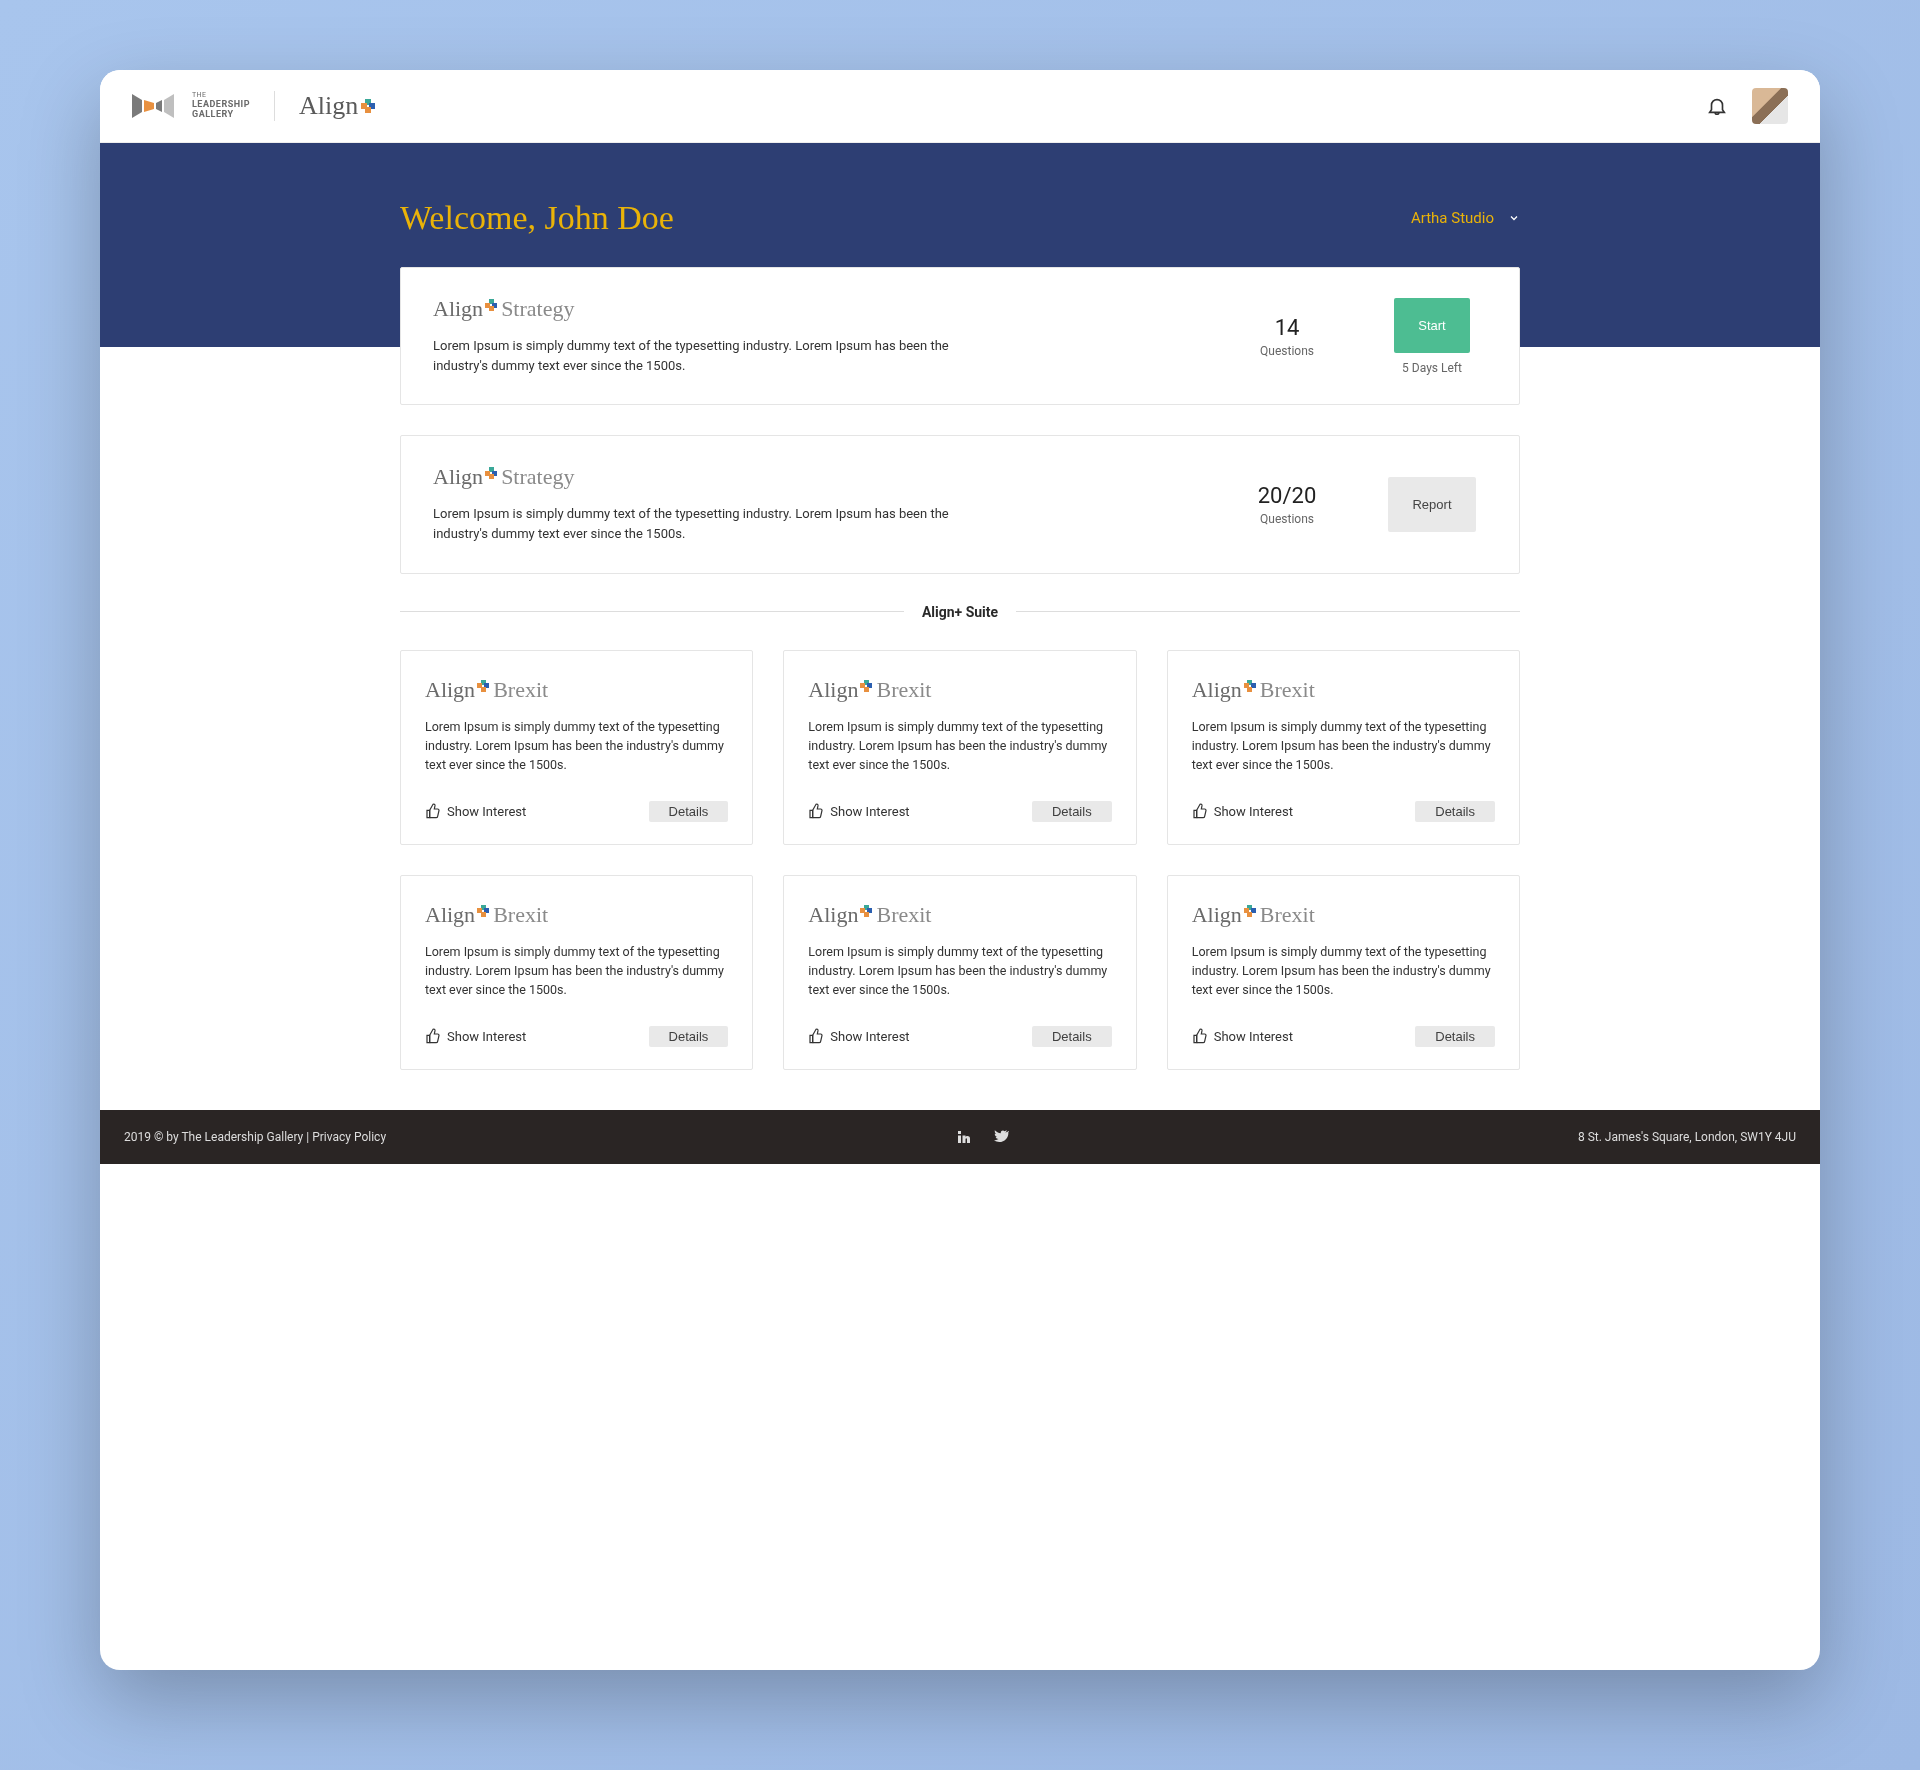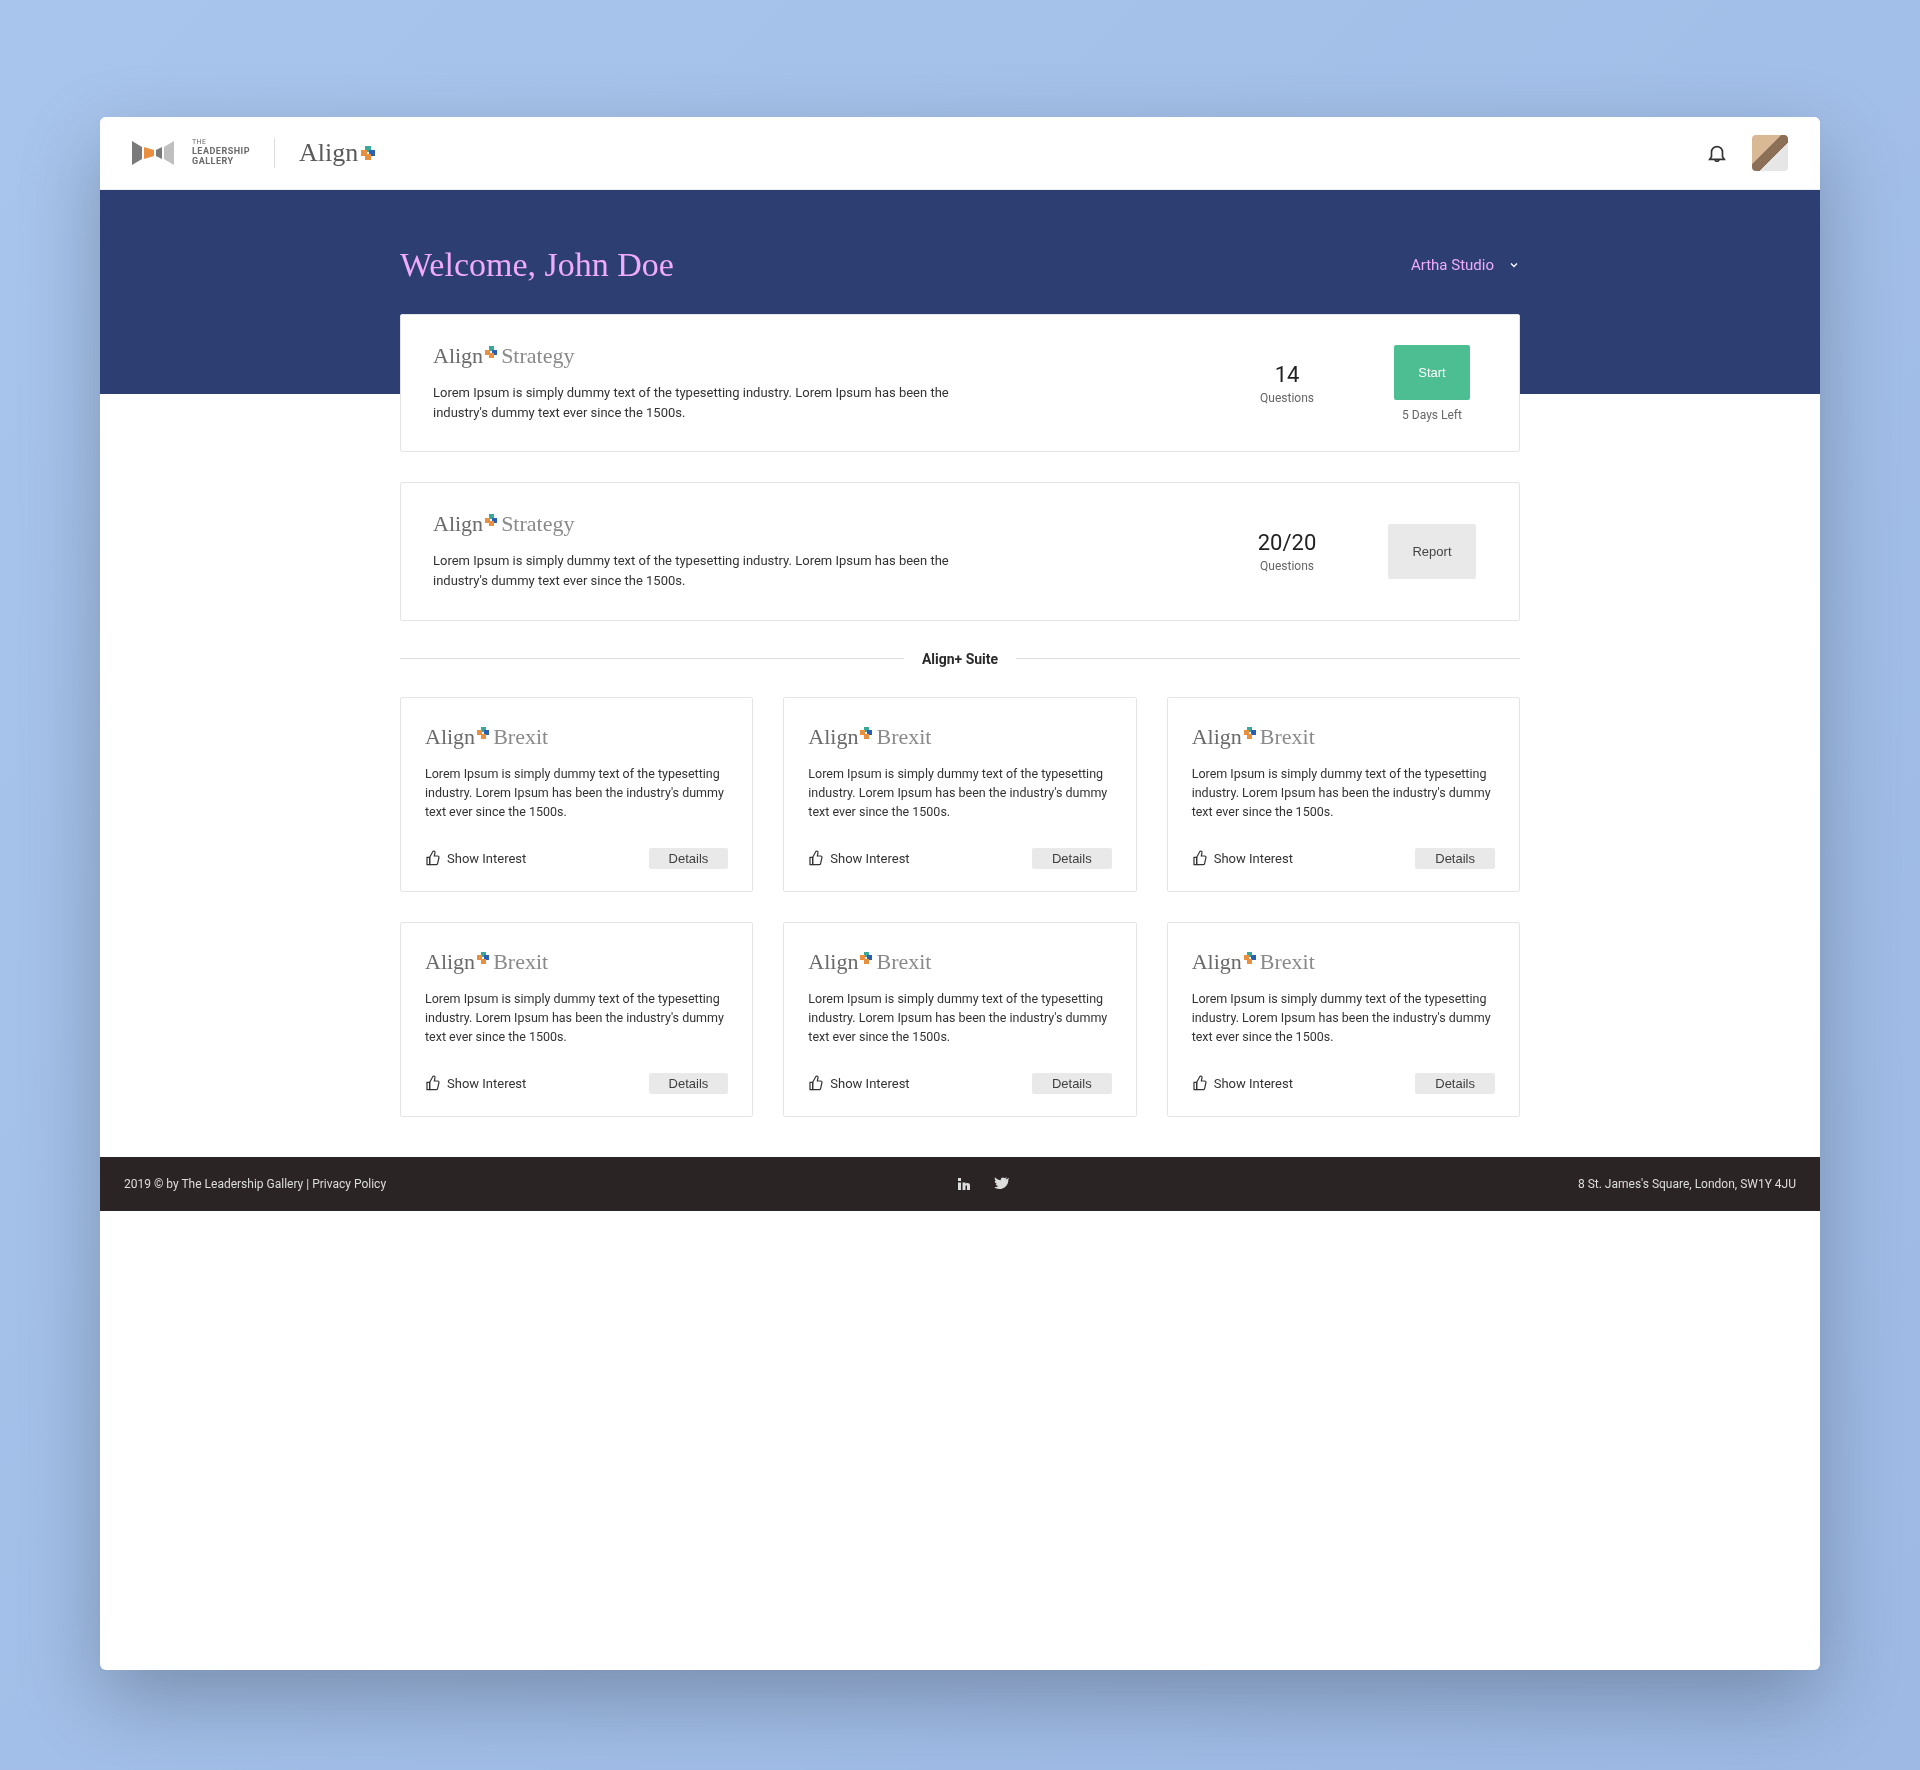--- a/index.html
+++ b/index.html
@@ -8,24 +8,23 @@
   background: linear-gradient(135deg, #a8c5ed 0%, #9db9e4 100%);
   min-height: 100vh;
   padding: 70px 50px 100px;
   display: flex;
   justify-content: center;
 }
 .window {
   width: 100%;
   max-width: 1720px;
   background: #fff;
-  border-radius: 6px;
+  border-radius: 20px;
   overflow: hidden;
   box-shadow: 0 30px 80px rgba(0,0,0,0.25);
-  margin-top: 47px;
 }
 
 .header {
   display: flex;
   align-items: center;
   padding: 18px 32px;
   border-bottom: 1px solid #eee;
   background: #fff;
 }
 .logo-group { display: flex; align-items: center; gap: 18px; }
@@ -44,21 +43,21 @@
 .plus-sq.r { top:4px; right:0; background:#2b5fb0; }
 .plus-sq.b { bottom:0; left:4px; background:#e8903f; }
 .plus-sq.l { top:4px; left:0; background:#e8903f; }
 .header-spacer { flex: 1; }
 .bell { width: 22px; height: 22px; margin-right: 24px; cursor: pointer; }
 .avatar { width: 36px; height: 36px; border-radius: 4px; background: linear-gradient(135deg,#d9b896 40%,#8b6f56 41%,#8b6f56 60%,#e6e6e6 61%); cursor: pointer; }
 
 .hero {
   background: #2d3e73;
   padding: 56px 0 110px;
-  color: #f0abfc;
+  color: #eab308;
 }
 .hero-inner { max-width: 1200px; margin: 0 auto; padding: 0 40px; display: flex; justify-content: space-between; align-items: center; }
 .welcome { font-family: Georgia, serif; font-size: 34px; font-weight: 400; }
 .studio-select { display: flex; align-items: center; gap: 14px; font-size: 15px; cursor: pointer; }
 .chevron { width: 12px; height: 12px; }
 
 .main { max-width: 1200px; margin: -80px auto 0; padding: 0 40px 40px; }
 .card {
   background: #fff;
   border: 1px solid #e5e5e5;

